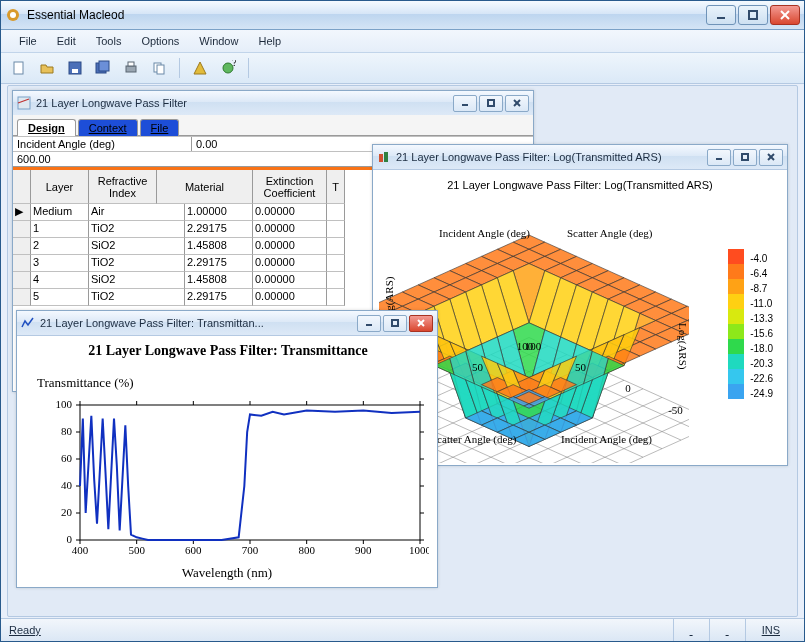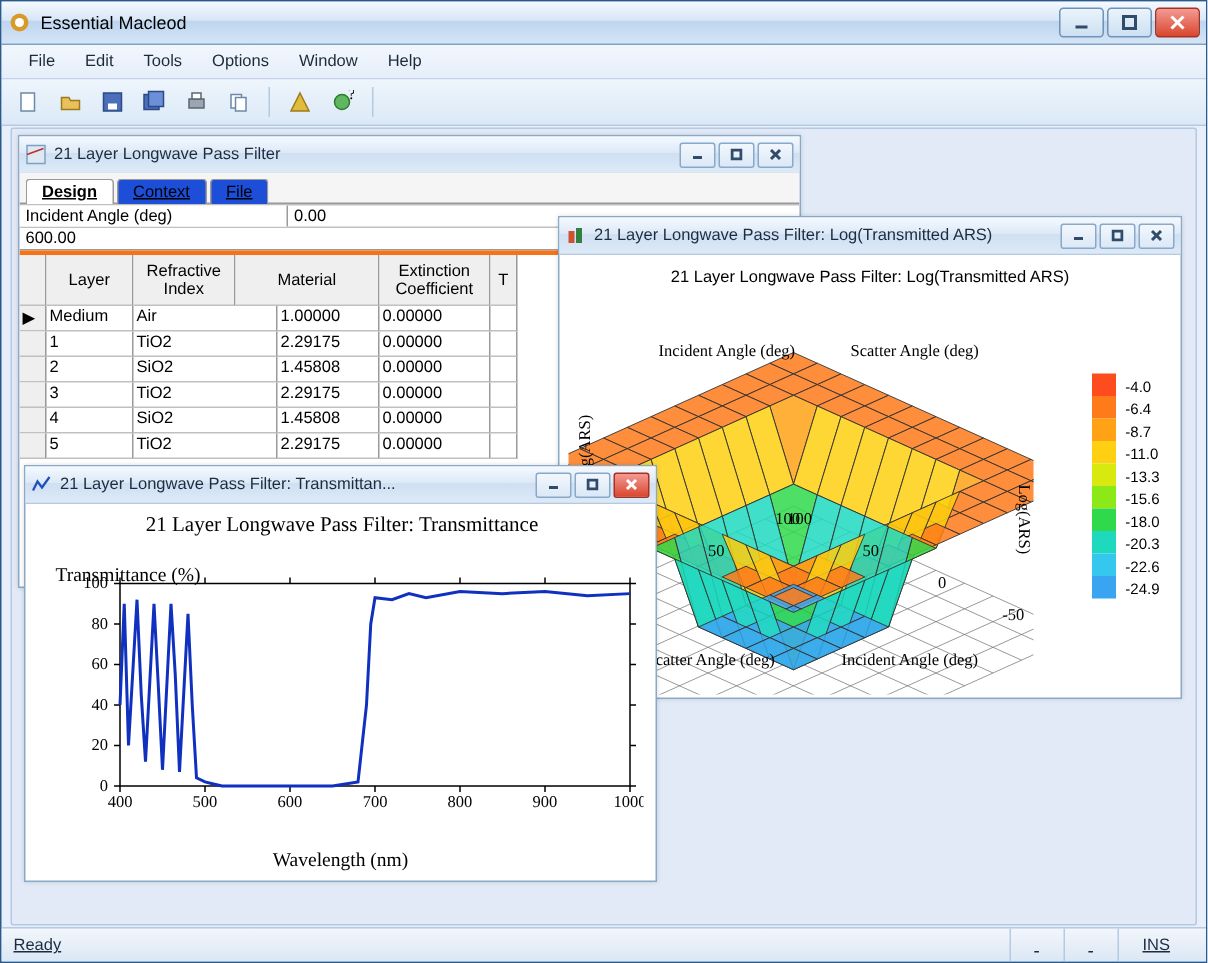--- a/index.html
+++ b/index.html
@@ -48,21 +48,21 @@
   .grid .ghdr .gcell{height:34px;display:flex;align-items:center;justify-content:center;text-align:center;background:#efefef;white-space:normal;}
   .gc-mark{width:18px;background:#efefef;}
   .gc-layer{width:58px;text-align:left;padding-right:4px;}
   .gc-mat{width:96px;}
   .gc-ri{width:68px;text-align:left;padding-right:3px;}
   .gc-ext{width:74px;text-align:left;padding-right:3px;}
   .gc-t{width:18px;}
   .grid .ghdr .gc-layer,.grid .ghdr .gc-ri,.grid .ghdr .gc-ext{text-align:center;}
   
   .plot-pad{position:absolute;inset:0;padding:8px 6px 4px 8px;}
-  .plot-title{text-align:center;font-weight:normal;font-family:"Times New Roman",serif;font-size:14px;margin-bottom:0;}
+  .plot-title{text-align:center;font-weight:bold;font-family:"Times New Roman",serif;font-size:14px;margin-bottom:16px;}
   .axis-y-label{position:absolute;left:20px;top:40px;font-family:"Times New Roman",serif;font-size:13px;}
   .axis-x-label{position:absolute;left:0;right:0;bottom:6px;text-align:center;font-family:"Times New Roman",serif;font-size:13px;}
   svg text{font-family:"Times New Roman",serif;font-size:11px;fill:#000;}
   .txline{stroke:#1030c0;stroke-width:2;fill:none;}
   
   .plot3d-title{font-family:"MS Sans Serif",Tahoma,sans-serif;font-size:11px;text-align:center;margin-top:10px;}
   .legend3d{position:absolute;right:14px;top:80px;font-size:10px;}
   .legend3d .row{display:flex;align-items:flex-end;height:15px;}
   .legend3d .sw{width:16px;height:15px;}
   .legend3d .lbl{margin-left:6px;}

